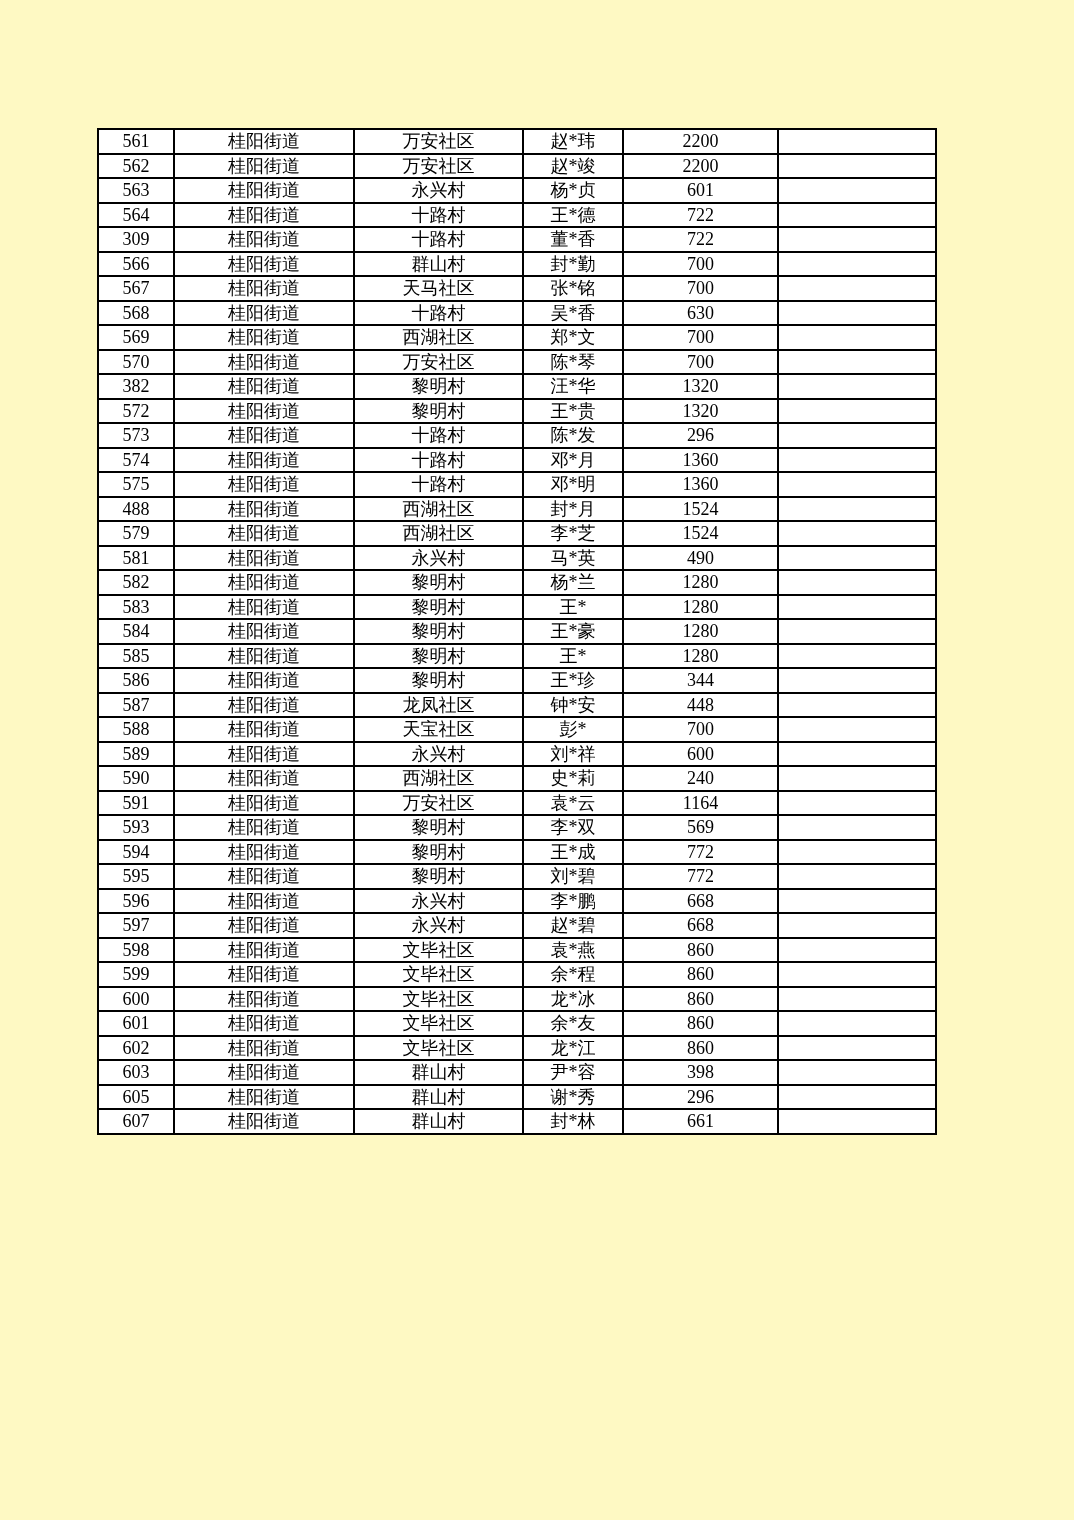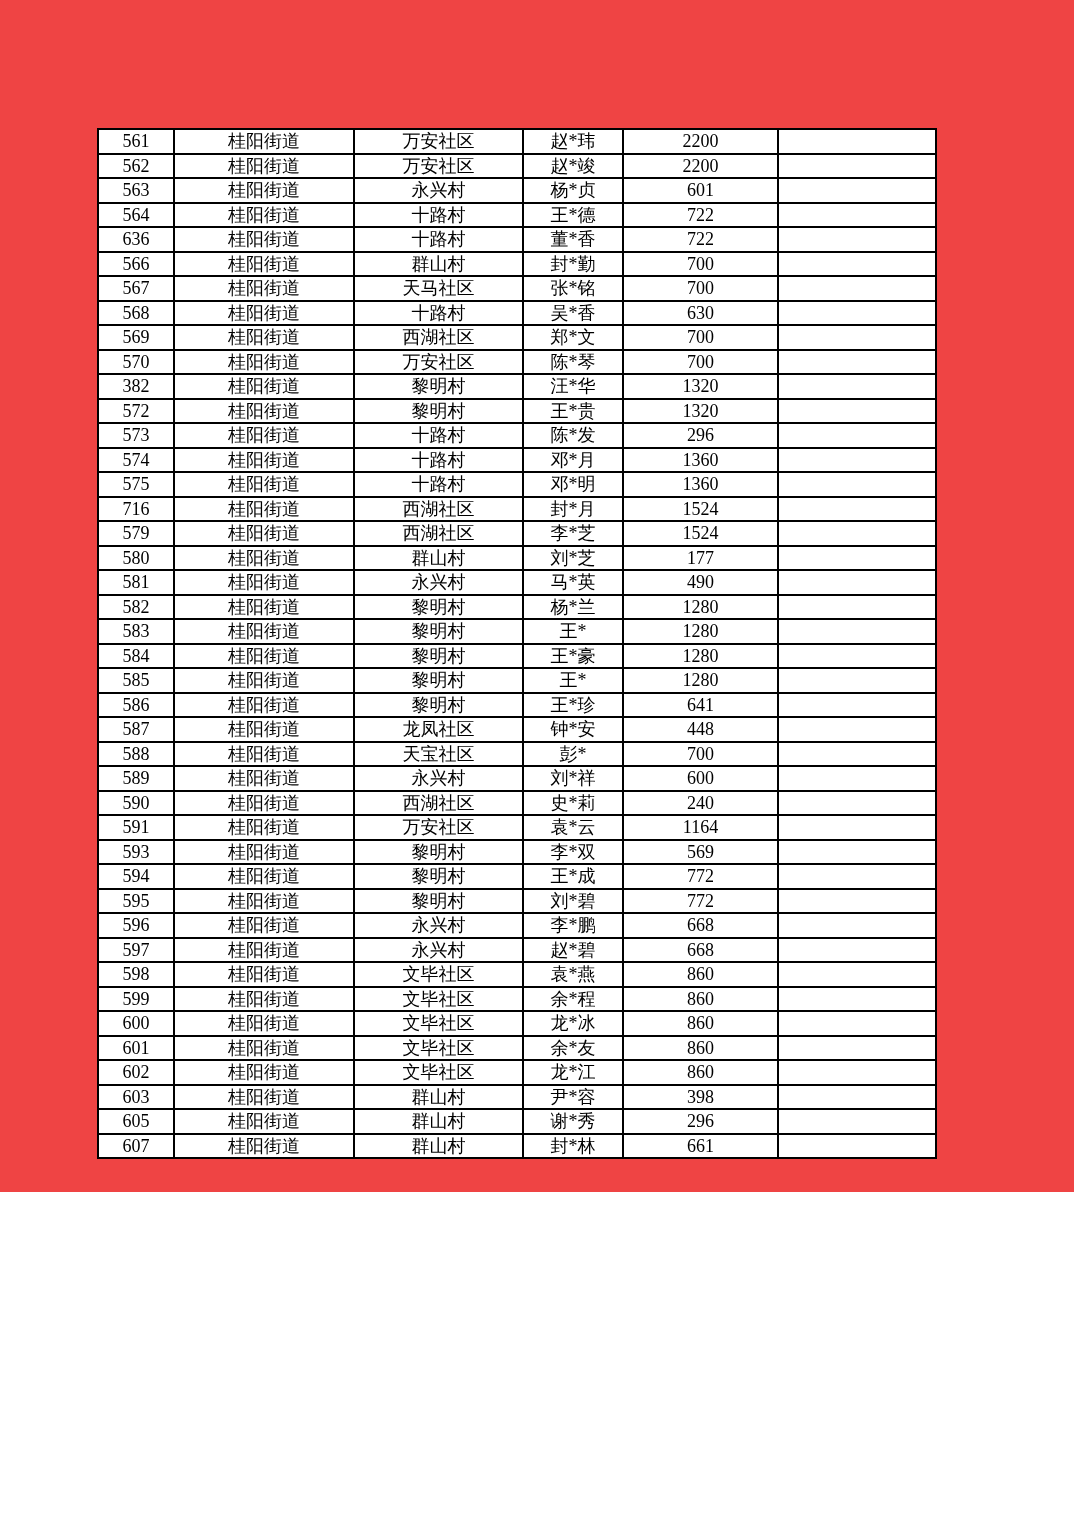--- a/index.html
+++ b/index.html
@@ -11,22 +11,22 @@
     width: 1074px;
     height: 1520px;
     position: relative;
     font-family: "Liberation Serif", "DejaVu Serif", serif;
     color: #000000;
   }
   .page {
     position: absolute;
     left: 0; top: 0;
     width: 1074px;
-    height: 1192px;
-    background: #ef4444;
+    height: 1520px;
+    background: #fef9c3;
   }
   table.data-table {
     position: absolute;
     left: 97px;
     top: 128px;
     width: 838px;
     border-collapse: collapse;
     table-layout: fixed;
     background: #ffffff;
   }
@@ -89,21 +89,21 @@
         </tr>
         <tr>
           <td>564</td>
           <td>桂阳街道</td>
           <td>十路村</td>
           <td>王*德</td>
           <td>722</td>
           <td></td>
         </tr>
         <tr>
-          <td>636</td>
+          <td>309</td>
           <td>桂阳街道</td>
           <td>十路村</td>
           <td>董*香</td>
           <td>722</td>
           <td></td>
         </tr>
         <tr>
           <td>566</td>
           <td>桂阳街道</td>
           <td>群山村</td>
@@ -177,44 +177,36 @@
         </tr>
         <tr>
           <td>575</td>
           <td>桂阳街道</td>
           <td>十路村</td>
           <td>邓*明</td>
           <td>1360</td>
           <td></td>
         </tr>
         <tr>
-          <td>716</td>
+          <td>488</td>
           <td>桂阳街道</td>
           <td>西湖社区</td>
           <td>封*月</td>
           <td>1524</td>
           <td></td>
         </tr>
         <tr>
           <td>579</td>
           <td>桂阳街道</td>
           <td>西湖社区</td>
           <td>李*芝</td>
           <td>1524</td>
           <td></td>
         </tr>
         <tr>
-          <td>580</td>
-          <td>桂阳街道</td>
-          <td>群山村</td>
-          <td>刘*芝</td>
-          <td>177</td>
-          <td></td>
-        </tr>
-        <tr>
           <td>581</td>
           <td>桂阳街道</td>
           <td>永兴村</td>
           <td>马*英</td>
           <td>490</td>
           <td></td>
         </tr>
         <tr>
           <td>582</td>
           <td>桂阳街道</td>
@@ -245,21 +237,21 @@
           <td>黎明村</td>
           <td>王*</td>
           <td>1280</td>
           <td></td>
         </tr>
         <tr>
           <td>586</td>
           <td>桂阳街道</td>
           <td>黎明村</td>
           <td>王*珍</td>
-          <td>641</td>
+          <td>344</td>
           <td></td>
         </tr>
         <tr>
           <td>587</td>
           <td>桂阳街道</td>
           <td>龙凤社区</td>
           <td>钟*安</td>
           <td>448</td>
           <td></td>
         </tr>

